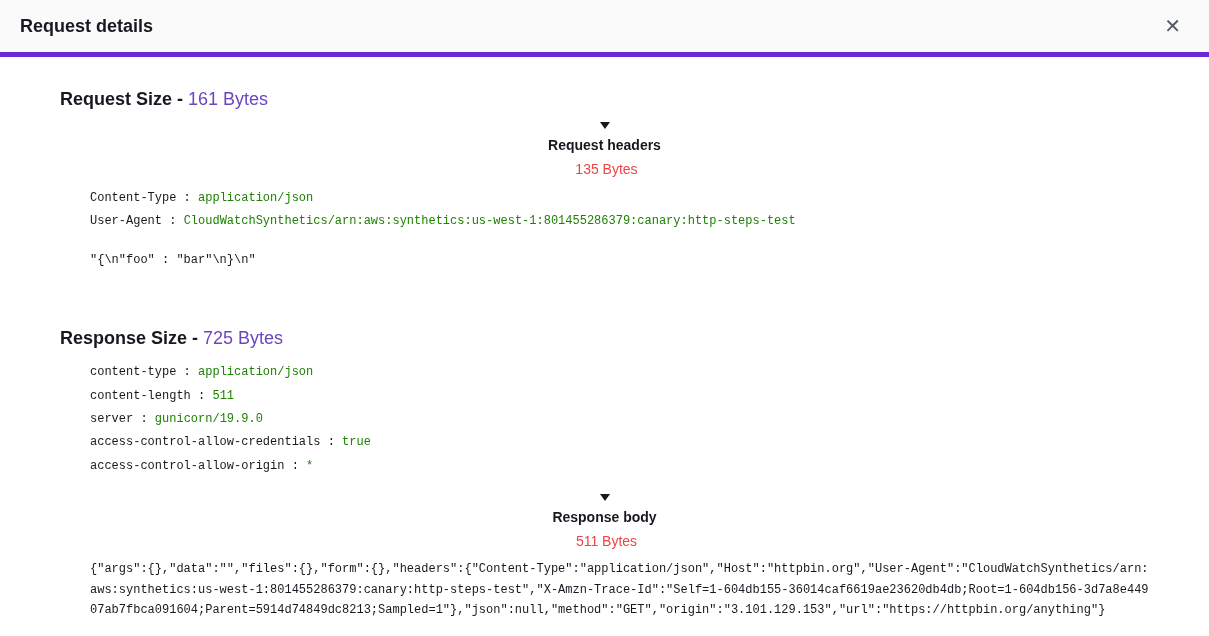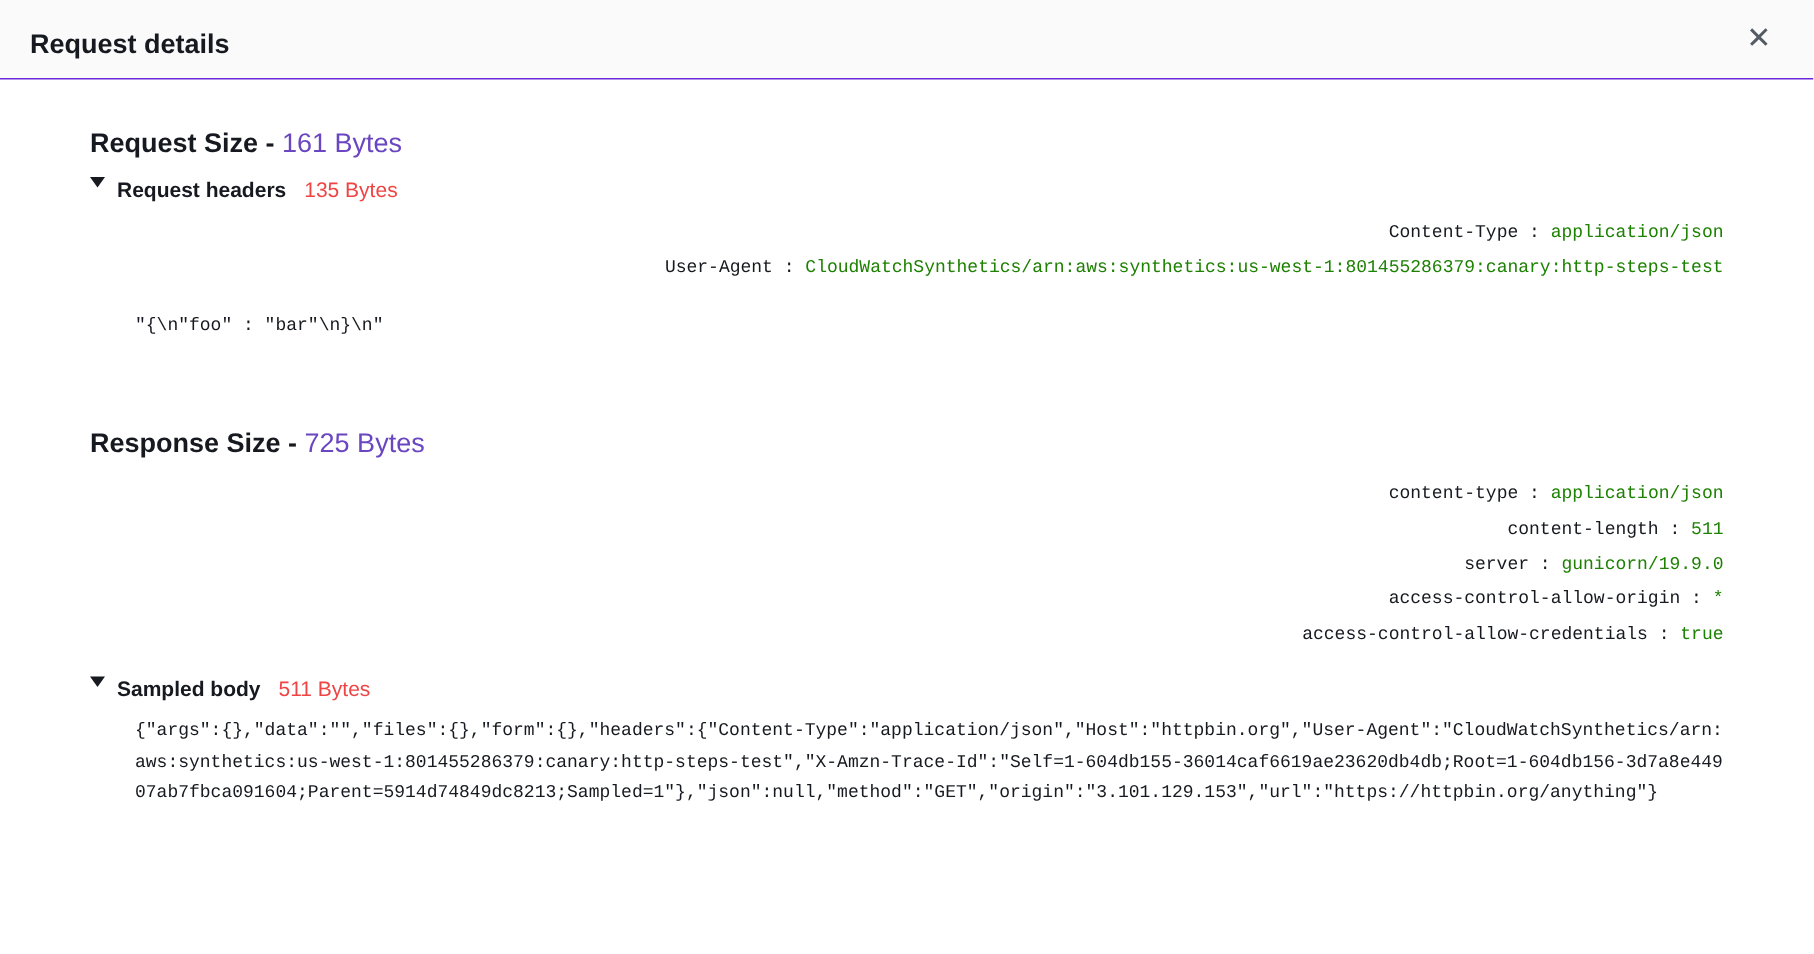--- a/index.html
+++ b/index.html
@@ -10,23 +10,23 @@
     body {
       font-family: "Amazon Ember", "Helvetica Neue", Arial, sans-serif;
       font-size: 14px;
       color: #16191f;
       background: #ffffff;
       width: 1209px;
     }
     .header-bar {
       display: flex;
       justify-content: space-between;
-      align-items: flex-end;
+      align-items: center;
       padding: 12px 20px;
-      border-bottom: 1px solid #6d28d9;
+      border-bottom: 5px solid #6d28d9;
       background: #fafafa;
     }
     .header-title {
       font-size: 18px;
       font-weight: 700;
       color: #16191f;
     }
     .close-btn {
       font-size: 20px;
       color: #545b64;
@@ -48,24 +48,25 @@
     }
     .size-value {
       font-weight: 400;
       color: #6b46c1;
     }
     .section {
       margin-bottom: 16px;
     }
     .section-header {
       display: flex;
-      align-items: flex-start;
+      align-items: center;
       gap: 8px;
       cursor: pointer;
       margin-bottom: 10px;
+      flex-direction: column;
     }
     .caret {
       width: 0;
       height: 0;
       border-left: 5px solid transparent;
       border-right: 5px solid transparent;
       border-top: 7px solid #16191f;
       display: inline-block;
     }
     .section-title {
@@ -77,21 +78,20 @@
       font-weight: 400;
       color: #ef4444;
       margin-left: 4px;
     }
     .section-body {
       padding-left: 30px;
       font-family: Monaco, Menlo, Consolas, "Courier New", monospace;
       font-size: 12px;
       line-height: 1.95;
       color: #16191f;
-      text-align: right;
     }
     .kv-key {
       color: #16191f;
     }
     .kv-colon {
       color: #16191f;
     }
     .kv-value {
       color: #1d8102;
     }
@@ -144,29 +144,29 @@
 
     <div class="size-line">
       <span>Response Size - </span><span class="size-value">725 Bytes</span>
     </div>
 
     <div class="section">
       <div class="section-body" id="resp-headers-list">
           <div><span class="kv-key">content-type</span><span class="kv-colon"> : </span><span class="kv-value">application/json</span></div>
           <div><span class="kv-key">content-length</span><span class="kv-colon"> : </span><span class="kv-value">511</span></div>
           <div><span class="kv-key">server</span><span class="kv-colon"> : </span><span class="kv-value">gunicorn/19.9.0</span></div>
+          <div><span class="kv-key">access-control-allow-credentials</span><span class="kv-colon"> : </span><span class="kv-value">true</span></div>
           <div><span class="kv-key">access-control-allow-origin</span><span class="kv-colon"> : </span><span class="kv-value">*</span></div>
-          <div><span class="kv-key">access-control-allow-credentials</span><span class="kv-colon"> : </span><span class="kv-value">true</span></div>
         </div>
     </div>
 
     <div class="section">
       <div class="section-header">
         <span class="caret"></span>
-        <span class="section-title">Sampled body</span>
+        <span class="section-title">Response body</span>
         <span class="section-size">511 Bytes</span>
       </div>
       <div class="plain-body">{"args":{},"data":"","files":{},"form":{},"headers":{"Content-Type":"application/json","Host":"httpbin.org","User-Agent":"CloudWatchSynthetics/arn:aws:synthetics:us-west-1:801455286379:canary:http-steps-test","X-Amzn-Trace-Id":"Self=1-604db155-36014caf6619ae23620db4db;Root=1-604db156-3d7a8e44907ab7fbca091604;Parent=5914d74849dc8213;Sampled=1"},"json":null,"method":"GET","origin":"3.101.129.153","url":"https://httpbin.org/anything"}</div>
     </div>
 
   </div>
 
 </div>
 
 </body></html>

